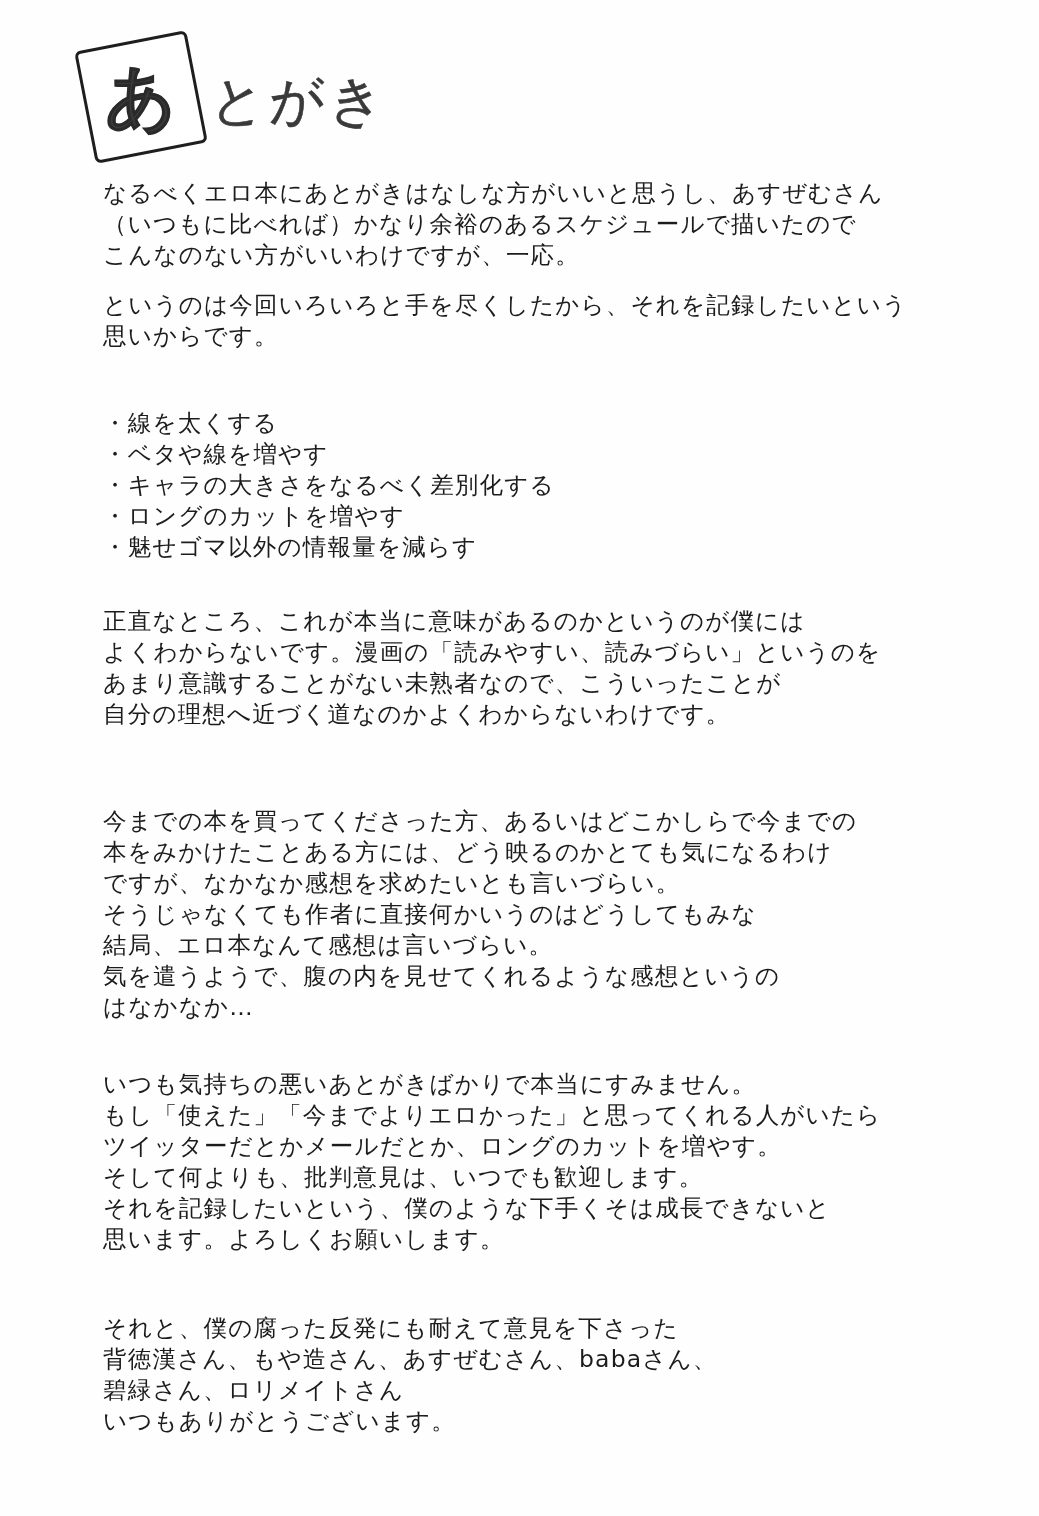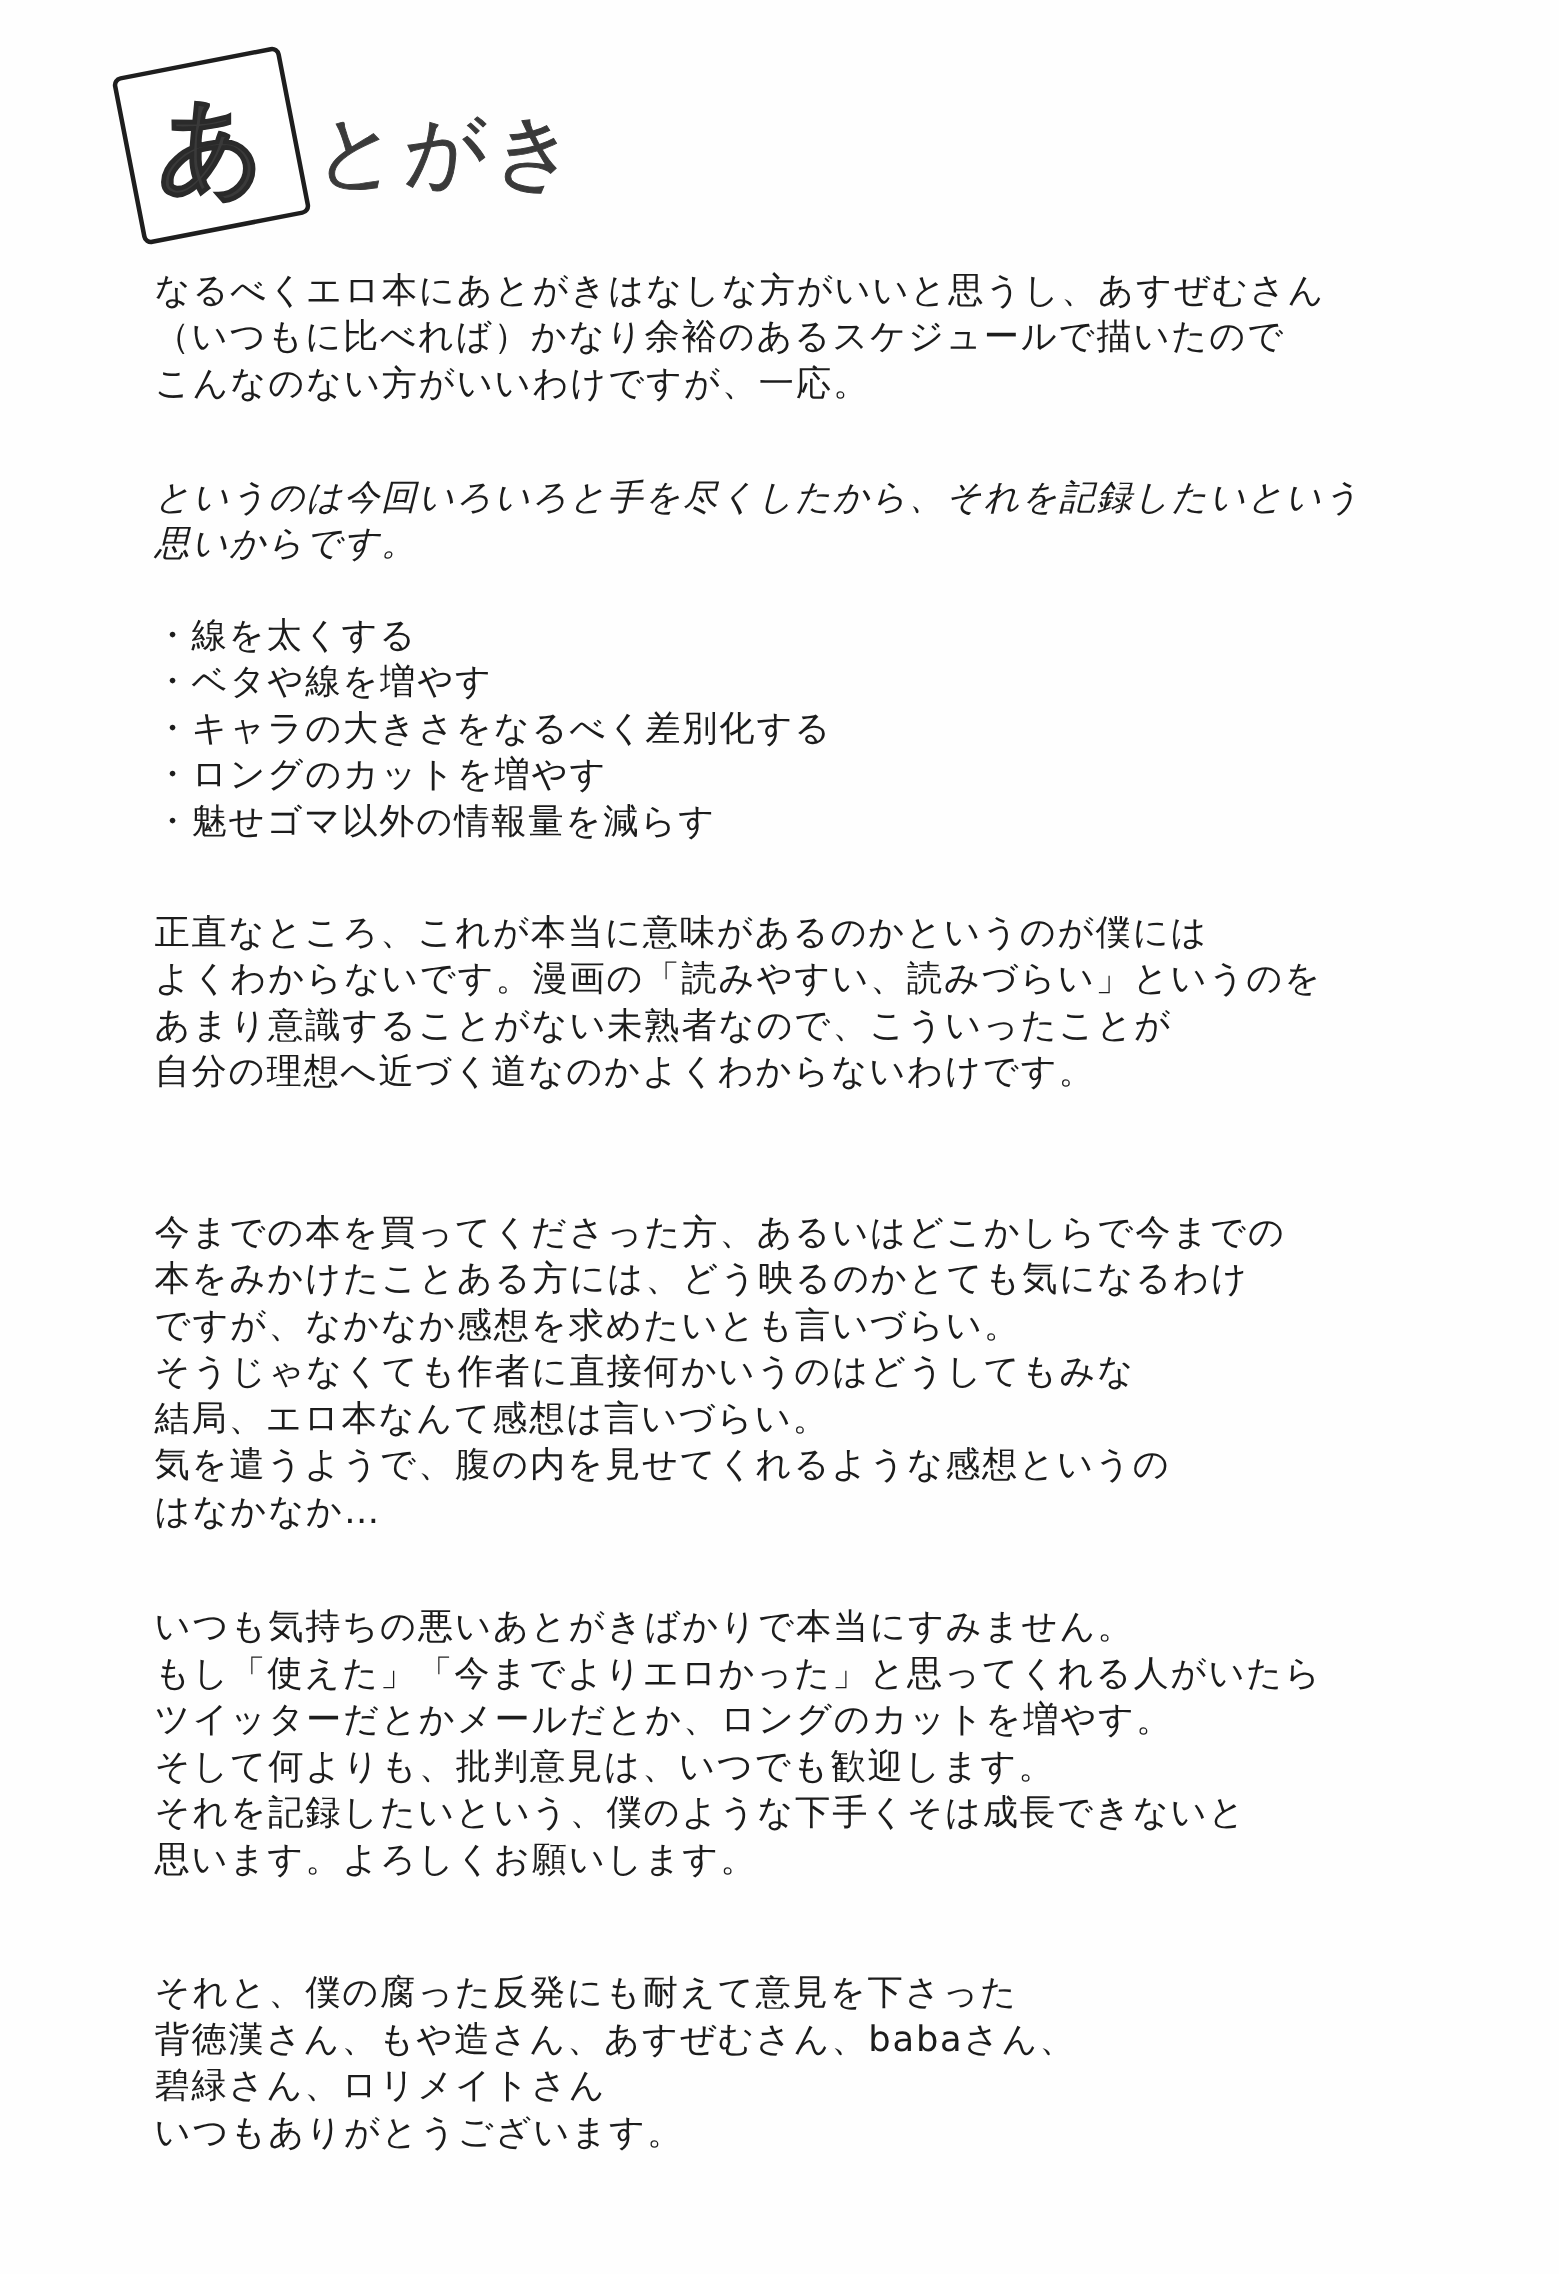--- a/index.html
+++ b/index.html
@@ -94,21 +94,21 @@
     </div>
     <span class="title-rest">とがき</span>
   </div>
 
   <div class="para" style="top:178px;">
     <span class="line">なるべくエロ本にあとがきはなしな方がいいと思うし、あすぜむさん</span>
     <span class="line">（いつもに比べれば）かなり余裕のあるスケジュールで描いたので</span>
     <span class="line">こんなのない方がいいわけですが、一応。</span>
   </div>
 
-  <div class="para" style="top:316px;font-style:italic;">
+  <div class="para" style="top:290px;">
     <span class="line">というのは今回いろいろと手を尽くしたから、それを記録したいという</span>
     <span class="line">思いからです。</span>
   </div>
 
   <div class="para" style="top:408px;">
     <span class="line">・線を太くする</span>
     <span class="line">・ベタや線を増やす</span>
     <span class="line">・キャラの大きさをなるべく差別化する</span>
     <span class="line">・ロングのカットを増やす</span>
     <span class="line">・魅せゴマ以外の情報量を減らす</span>

